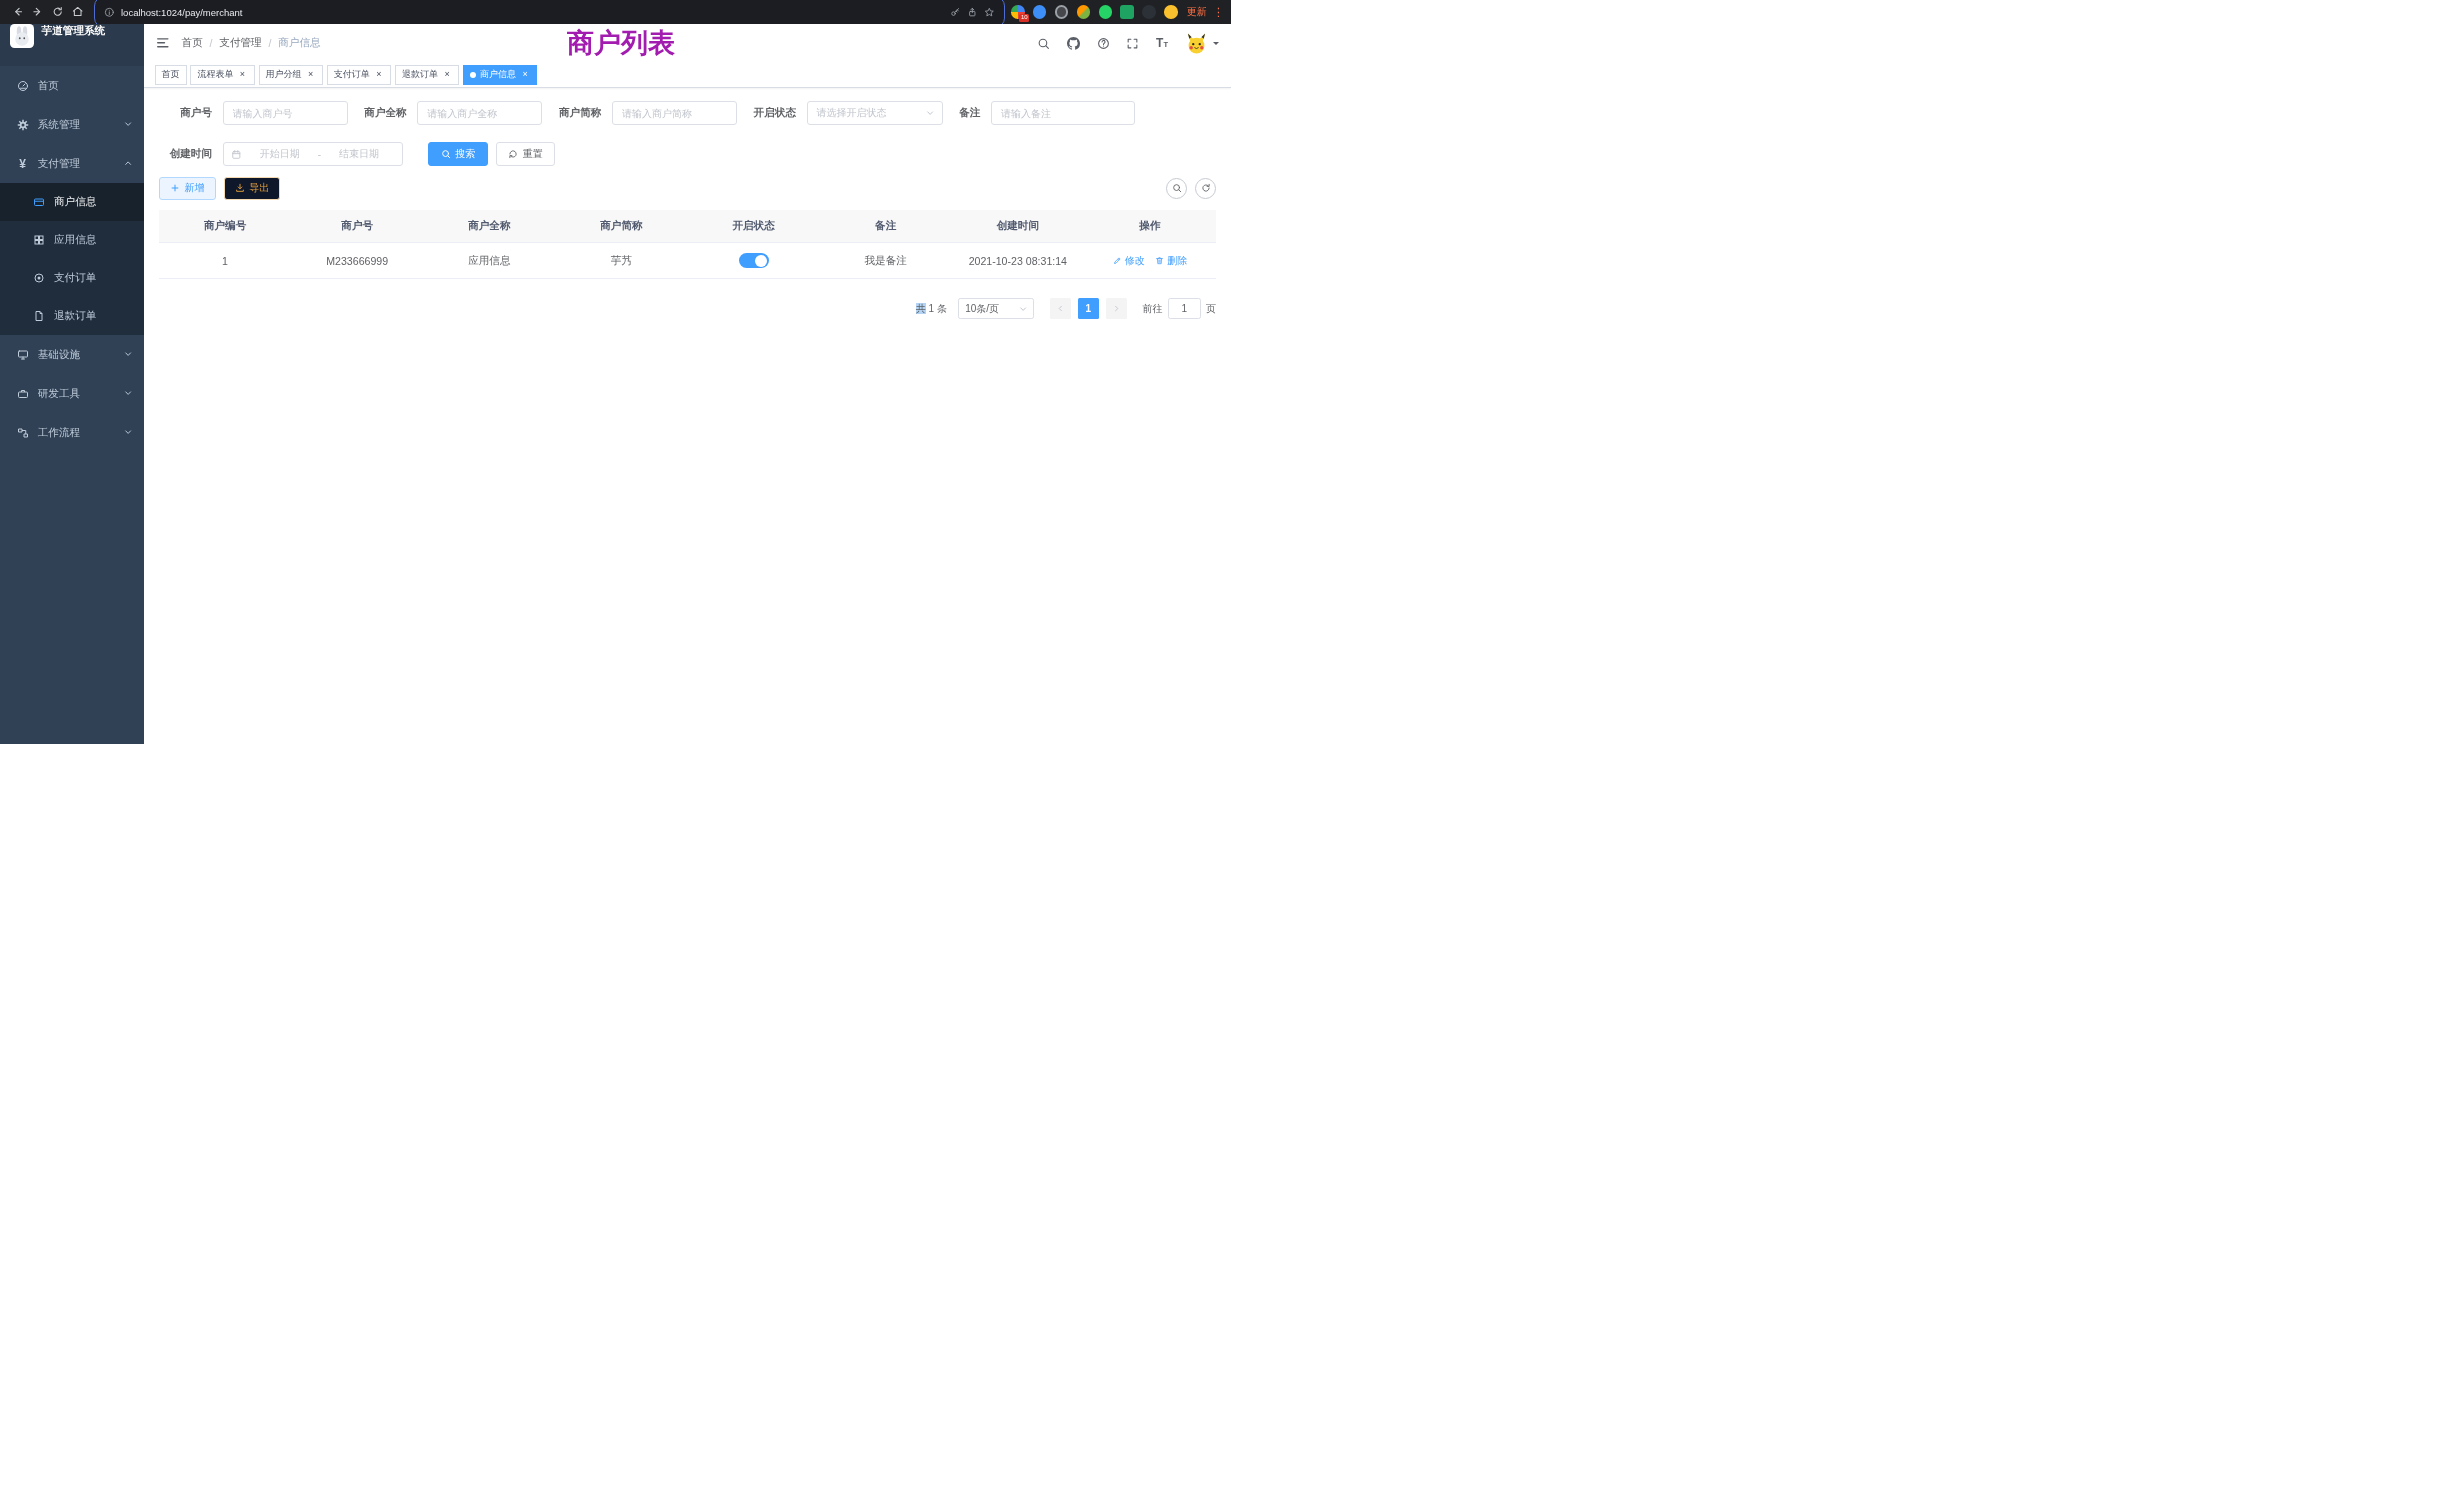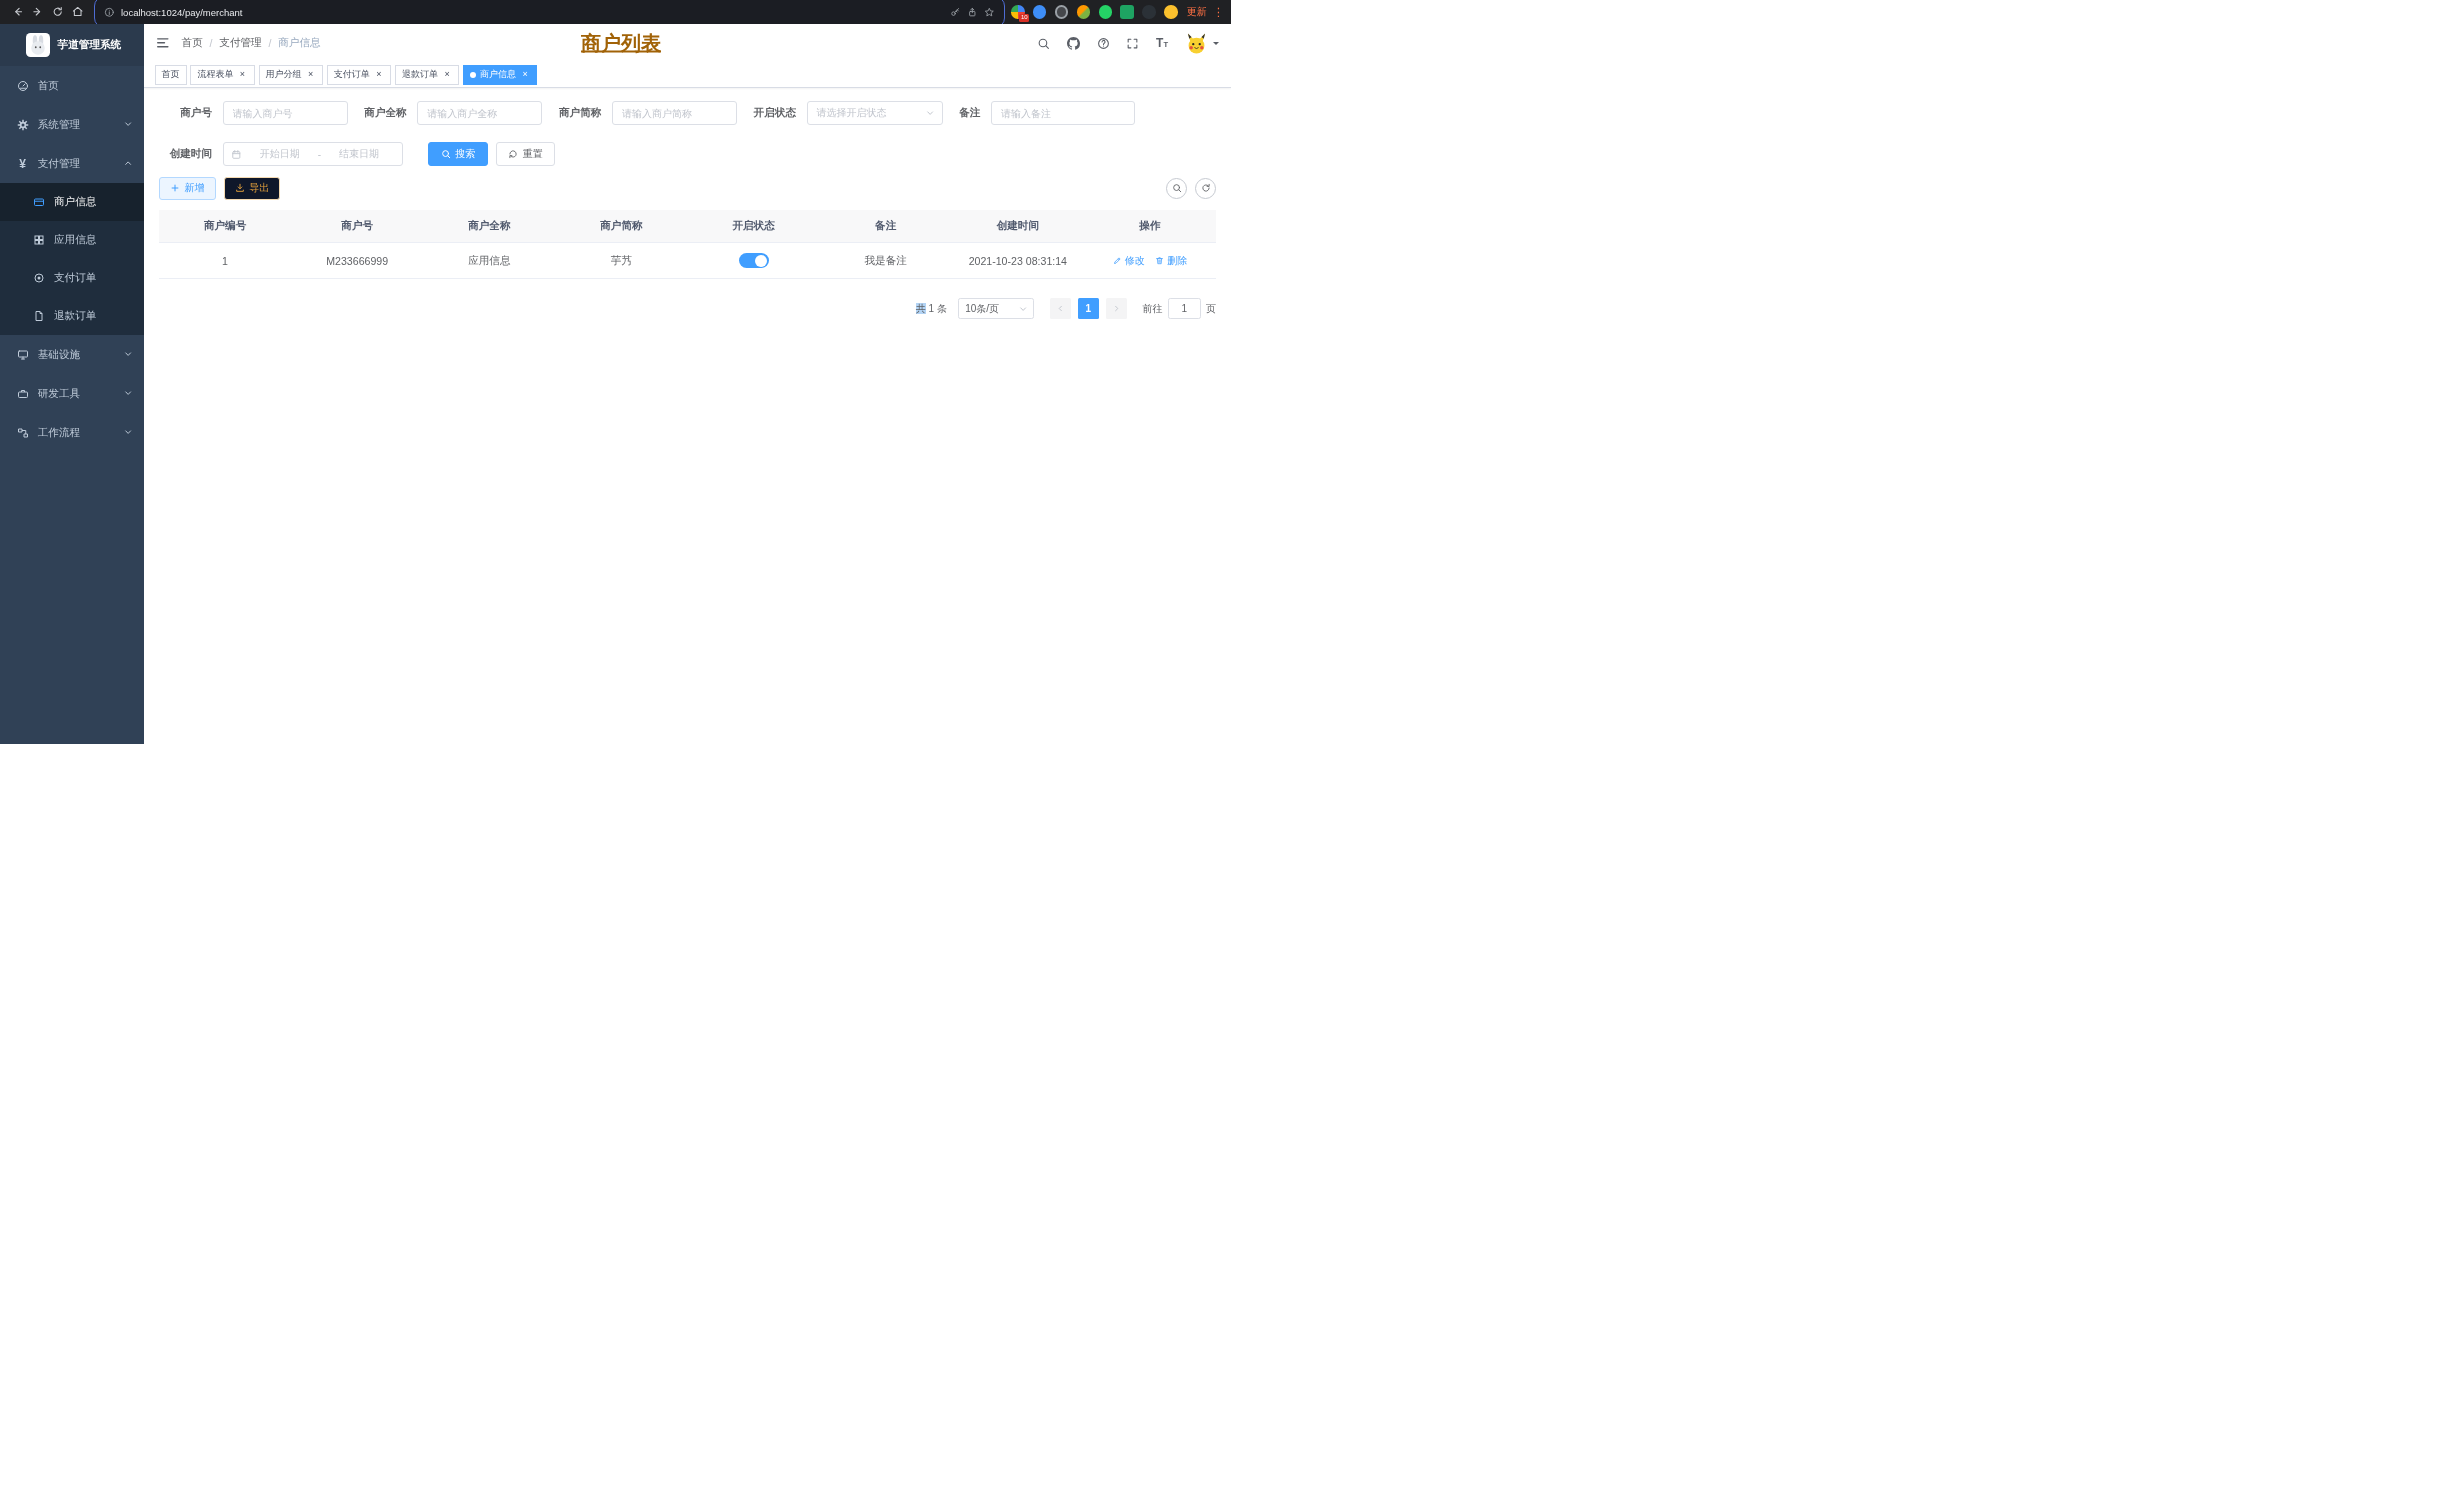--- a/index.html
+++ b/index.html
@@ -17,21 +17,21 @@
   .ext.sq { border-radius:3px; }
   .ext-badge { position:absolute; bottom:-3px; right:-4.5px; background:#d93025; color:#fff; font-size:6px; line-height:7.6px; padding:0 1.5px; border-radius:1.5px; }
   .update { color:#ff7043; font-size:10px; margin:0 6px; white-space:nowrap; }
   .kebab { color:#ff7043; font-size:11.4px; width:10.6px; text-align:center; letter-spacing:0; }
 
   
   .app { display:flex; height:720px; }
 
   
   .sidebar { width:144px; background:#304156; flex-shrink:0; color:#bfcbd9; font-size:10.6px; overflow:hidden; }
-  .logo { height:42px; display:flex; align-items:center; gap:7.6px; padding:0 26px; background:#2b3a4d; }
+  .logo { height:42px; display:flex; align-items:flex-start; gap:7.6px; padding:0 10px; background:#2b3a4d; }
   .logo-img { width:24px; height:24px; flex-shrink:0; }
   .logo-title { color:#fff; font-weight:700; font-size:10.6px; white-space:nowrap; }
   .mi { height:39px; display:flex; align-items:center; padding:0 12px 0 16.7px; gap:9px; cursor:pointer; }
   .mi .mic, .smi .mic { width:12px; height:12px; flex-shrink:0; }
   .mi .lbl, .smi .lbl { flex:1; white-space:nowrap; }
   .yen { font-size:12px; font-weight:700; width:12px; text-align:center; }
   .chev { width:8.3px; height:8.3px; color:#bfcbd9; flex-shrink:0; }
   .chev.up { transform:rotate(180deg); }
   .submenu { background:#1f2d3d; }
   .smi { height:38px; display:flex; align-items:center; gap:9px; padding-left:33px; cursor:pointer; }
@@ -39,21 +39,21 @@
   .smi.active .mic { color:#409eff; }
 
   
   .content { flex:1; display:flex; flex-direction:column; background:#fff; min-width:0; overflow:hidden; }
 
   .navbar { height:38px; display:flex; align-items:center; padding:0 12px; position:relative; flex-shrink:0; }
   .hamburger { color:#5a5e66; margin-right:12px; width:13.6px; height:13.6px; }
   .crumb { font-size:10.6px; color:#606266; display:flex; align-items:center; gap:6.8px; }
   .crumb .sep { color:#c0c4cc; }
   .crumb .cur { color:#97a8be; }
-  .annotation { position:absolute; left:477px; top:50%; transform:translate(-50%,-50%); font-size:20px; font-weight:700; color:#a16207; white-space:nowrap;text-decoration:underline; }
+  .annotation { position:absolute; left:477px; top:50%; transform:translate(-50%,-50%); font-size:27px; font-weight:700; color:#a21caf; white-space:nowrap; }
   .nav-right { margin-left:auto; display:flex; align-items:center; gap:16.7px; color:#5a5e66; }
   .nav-right .nic { width:13px; height:13px; }
   .font-ic { font-weight:700; font-size:12px; line-height:1;text-align:center; }
   .font-ic small { font-size:7.6px; font-weight:700; }
   .avatar-wrap { display:flex; align-items:center; gap:5.3px; }
   .avatar { width:23px; height:23px; border-radius:4.5px; overflow:hidden; }
   .caret { width:0; height:0; border-left:3px solid transparent; border-right:3px solid transparent; border-top:3.8px solid #5a5e66; }
 
   .tags { height:26px; border-bottom:0.8px solid #d8dce5; box-shadow:0 0.8px 2.3px rgba(0,0,0,.08); display:flex; align-items:center; padding:0 10.6px; gap:3.8px; flex-shrink:0; }
   .tag { display:inline-flex; align-items:center; height:20px; padding:0 6px; border:0.8px solid #d8dce5; background:#fff; color:#495060; font-size:9px; gap:3.8px; cursor:pointer; white-space:nowrap; }

